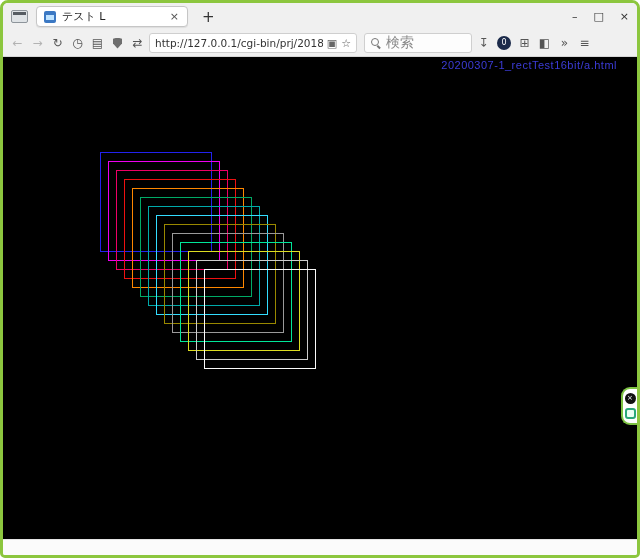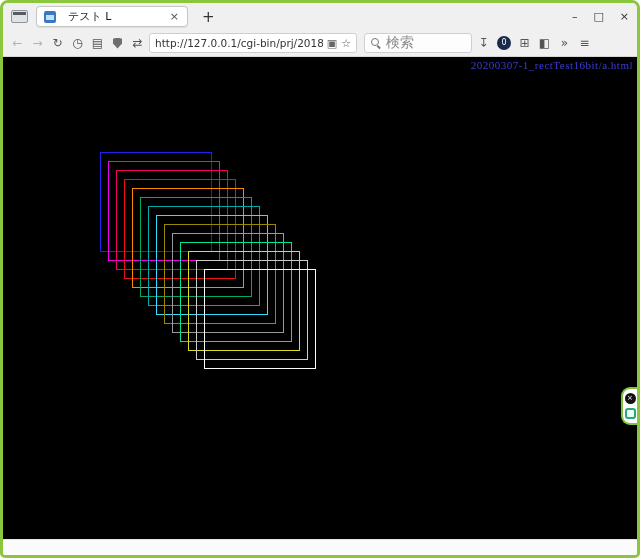--- a/index.html
+++ b/index.html
@@ -6,21 +6,21 @@
   html,body{width:640px;height:558px;background:#fff}
   body{font-family:"DejaVu Sans","Liberation Sans",sans-serif;overflow:hidden}
   .window{width:640px;height:558px;border:3px solid #8cc63e;border-radius:8px 8px 5px 5px;
           background:#f0f0f0;display:flex;flex-direction:column;overflow:hidden}
 
   
   .titlebar{height:27px;display:flex;align-items:center;padding:0 8px;gap:8px;background:#f0f0f0}
   .winmenu{width:17px;height:13px;background:#dfe3e6;border:1px solid #8d949a;border-radius:2px;position:relative}
   .winmenu::before{content:"";position:absolute;left:1px;top:1px;right:1px;height:3px;background:#565c62}
   .tab{height:21px;width:152px;background:#fff;border:1px solid #c6c6c6;border-radius:4px;
-       display:flex;align-items:center;gap:12px;padding:0 7px;font-size:11px;color:#222;box-shadow:0 1px 1px rgba(0,0,0,.08)}
+       display:flex;align-items:center;gap:6px;padding:0 7px;font-size:11px;color:#222;box-shadow:0 1px 1px rgba(0,0,0,.08)}
   .favicon{width:12px;height:12px;background:#3b78c3;border-radius:2px;position:relative;flex:none}
   .favicon::after{content:"";position:absolute;left:2px;top:4px;width:8px;height:5px;background:#bfe3ff}
   .tab-title{flex:1;overflow:hidden;white-space:nowrap}
   .tab-close{color:#555;font-size:11px;padding:0 1px}
   .newtab{font-size:15px;color:#333;padding:0 6px}
   .win-controls{margin-left:auto;display:flex;gap:16px;color:#333;font-size:11px;align-items:center}
   .win-controls span{cursor:default}
 
   
   .navbar{height:27px;display:flex;align-items:center;padding:0 6px;gap:3px;background:#f0f0f0;
@@ -37,21 +37,21 @@
                display:flex;align-items:center;gap:5px;padding:0 6px;font-size:14px;color:#8a8a8a;margin-left:4px}
   .mag{position:relative;width:10px;height:10px;display:inline-block;flex:none}
   .mag::before{content:"";position:absolute;left:0;top:0;width:6px;height:6px;border:1.5px solid #777;border-radius:50%}
   .mag::after{content:"";position:absolute;left:7px;top:7px;width:4px;height:1.5px;background:#777;
               transform:rotate(45deg);transform-origin:0 0}
   .badge-circle{width:14px;height:14px;border-radius:50%;background:#1b2a4a;color:#fff;font-size:8px;
                 line-height:14px;text-align:center;margin:0 2px;flex:none}
 
   
   .content{flex:1;position:relative;background:#000;overflow:hidden}
-  .page-link{position:absolute;top:2px;right:4px;font-family:Liberation Serif, serif;
+  .page-link{position:absolute;top:2px;right:20px;font-family:Liberation Sans, sans-serif;
              font-size:11px;color:#3c3cd8;letter-spacing:.5px}
   .rect{position:absolute;border:1px solid}
 
   
   .side-widget{position:absolute;right:0;top:330px;width:16px;background:#fff;border:2px solid #7dc243;
                border-right:none;border-radius:9px 0 0 9px;display:flex;flex-direction:column;
                align-items:center;gap:4px;padding:4px 0}
   .sw-close{width:11px;height:11px;border-radius:50%;background:#111;color:#fff;font-size:7px;
             line-height:11px;text-align:center}
   .sw-badge{width:11px;height:11px;border-radius:3px;border:2px solid #2aa87a;background:#eafff5}

